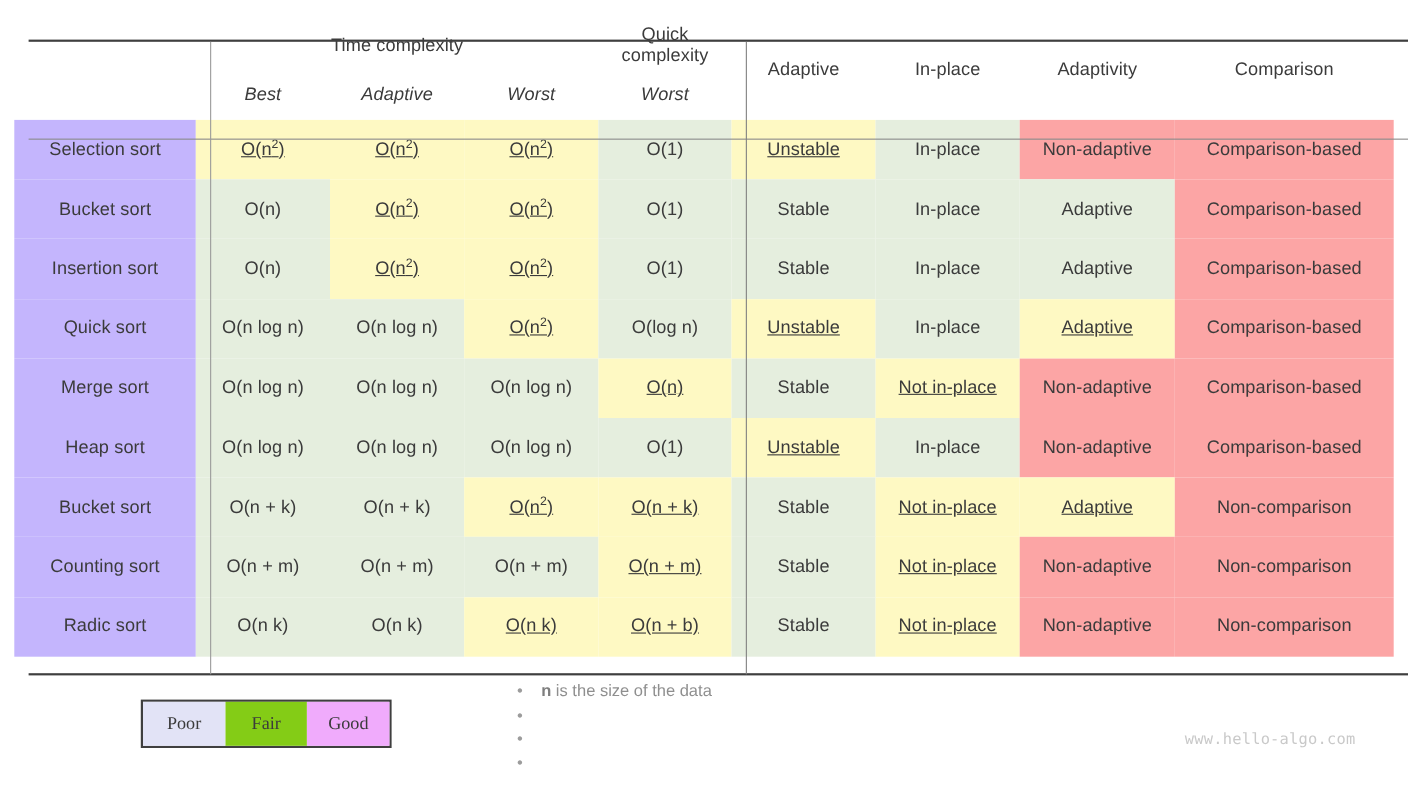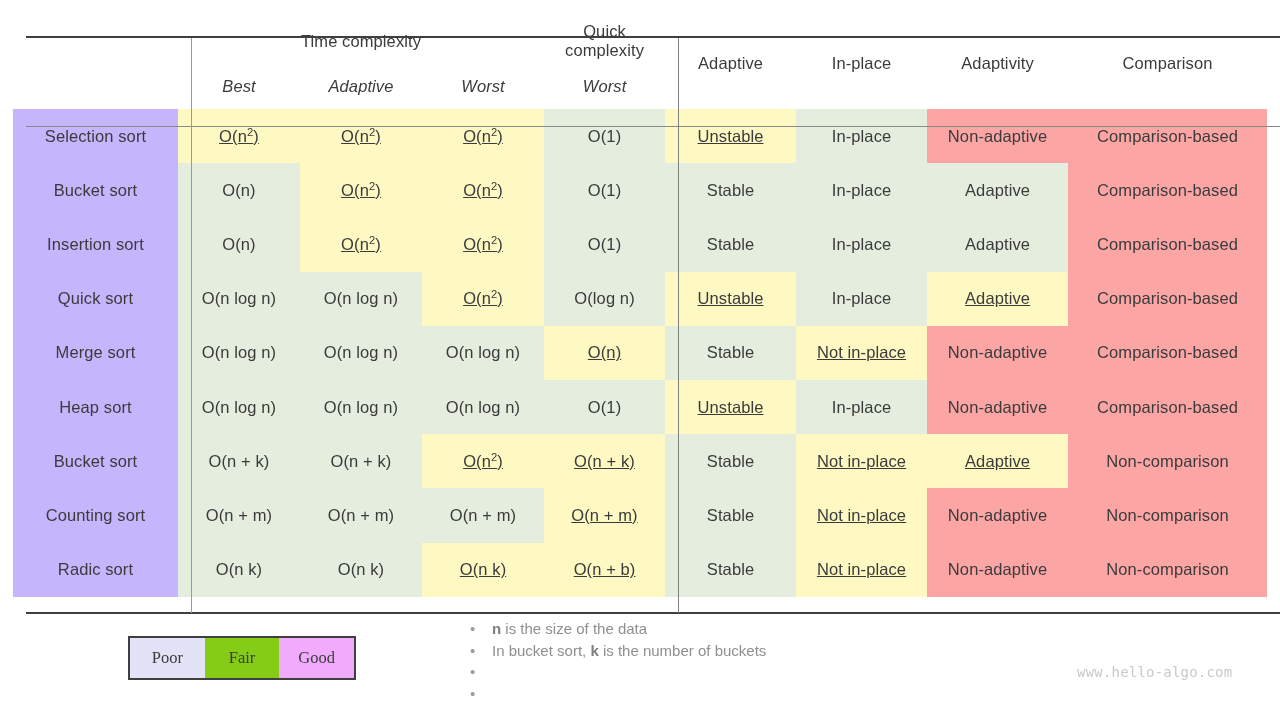--- a/index.html
+++ b/index.html
@@ -343,21 +343,20 @@
       <div class="seg" style="background: #f0abfc;">Good</div>
     </div>
 
   <div class="notes" id="notes">
       <div class="note">
         <span class="bullet">•</span>
         <span class="txt"><b>n</b> is the size of the data</span>
       </div>
       <div class="note">
         <span class="bullet">•</span>
-        <span class="txt">In bucket sort, <b>k</b> is the number of buckets</span>
       </div>
       <div class="note">
         <span class="bullet">•</span>
       </div>
       <div class="note">
         <span class="bullet">•</span>
       </div>
     </div>
 
   <div class="watermark">www.hello-algo.com</div>

